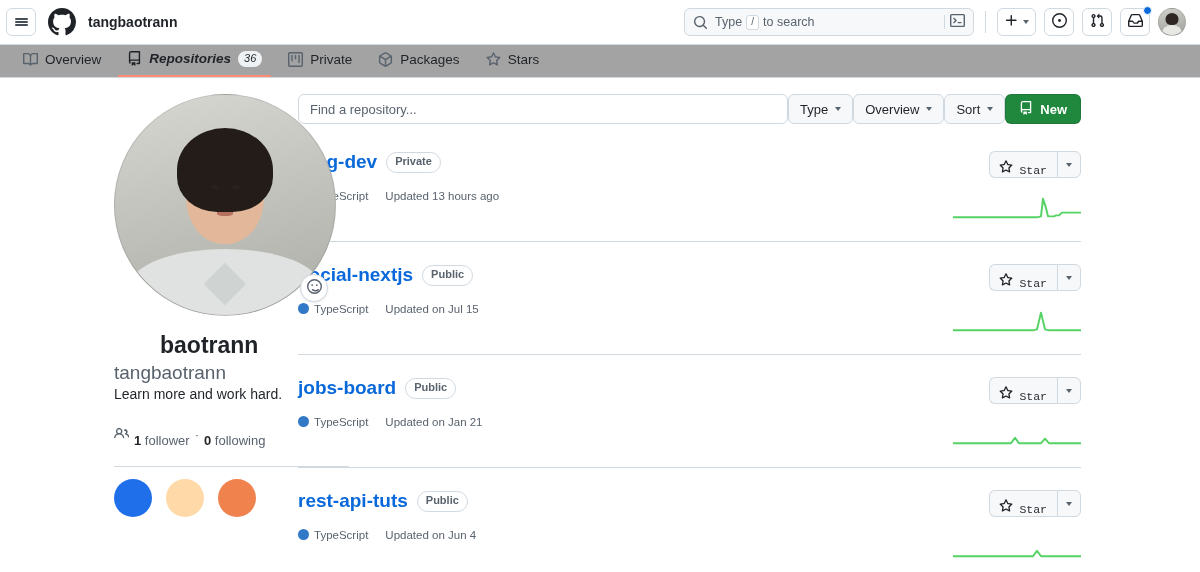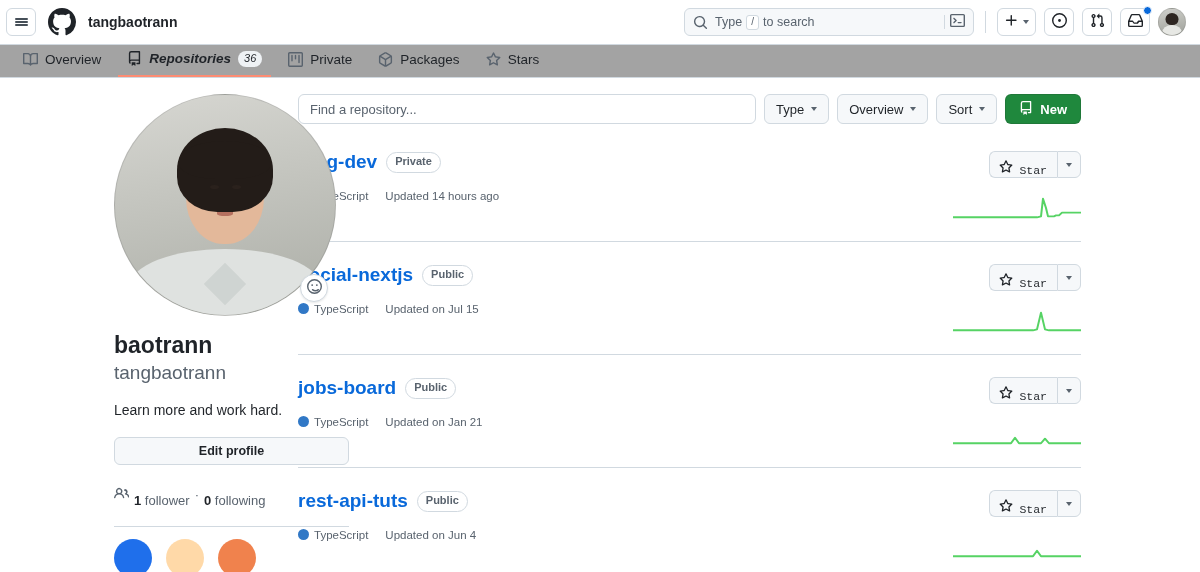--- a/index.html
+++ b/index.html
@@ -218,27 +218,27 @@
     border: 1px solid #d1d9e0;
     display: flex; align-items: center; justify-content: center;
     cursor: pointer;
     color: #59636e;
     box-shadow: 0 1px 2px rgba(31,35,40,0.1);
   }
 
   .profile-name {
     font-size: 23px; font-weight: 600; line-height: 1.2;
     color: #1f2328;
+    margin-left: 46px;
   }
   .profile-login {
     font-size: 19px; font-weight: 300; line-height: 1.3;
     color: #59636e; margin-top: 1px;
   }
   .profile-bio {
-    margin-top: 16px;
     font-size: 14px; color: #1f2328; line-height: 1.4;
   }
   .edit-profile-btn {
     display: block; width: 100%;
     margin-top: 16px;
     height: 28px;
     border: 1px solid #d1d9e0;
     border-radius: 6px;
     background: #f6f8fa;
     font-size: 12.5px; font-weight: 600;
@@ -264,21 +264,21 @@
     width: 38px; height: 38px; border-radius: 50%;
   }
 
   
   .main {
     flex: 1;
     padding: 16px 105px 0 4px;
     min-width: 0;
   }
   .filter-bar {
-    display: flex; align-items: center; gap: 8px;
+    display: flex; align-items: center; 
   }
   .repo-search {
     flex: 1;
     height: 30px;
     border: 1px solid #d1d9e0;
     border-radius: 6px;
     background: #fff;
     padding: 0 11px;
     font-size: 13px;
     color: #1f2328;
@@ -527,21 +527,20 @@
                 <path d="M8 0a8 8 0 110 16A8 8 0 018 0M1.5 8a6.5 6.5 0 1013 0 6.5 6.5 0 00-13 0m4.879 2.773c.76.66 1.681 1.027 2.621 1.027.94 0 1.861-.367 2.621-1.027a.75.75 0 11.984 1.134A5.46 5.46 0 019 13.3a5.46 5.46 0 01-3.605-1.393.75.75 0 11.984-1.134M6.5 6.5a1 1 0 11-2 0 1 1 0 012 0m5 0a1 1 0 11-2 0 1 1 0 012 0"></path>
               </svg>
           </span>
         </div>
       </div>
 
       <div class="profile-name">baotrann</div>
       <div class="profile-login">tangbaotrann</div>
       <div class="profile-bio">Learn more and work hard.</div>
 
-      <button class="edit-profile-btn">Edit profile</button>
 
       <div class="followers-row">
         <span>
           <svg width="15" height="15" viewBox="0 0 16 16" fill="#59636e" style="vertical-align:-2px">
               <path d="M2 5.5a3.5 3.5 0 115.898 2.549 5.5 5.5 0 013.034 4.084.75.75 0 11-1.482.235 4 4 0 00-7.9 0 .75.75 0 01-1.482-.236A5.5 5.5 0 013.102 8.05 3.49 3.49 0 012 5.5M11 4a.75.75 0 01.75-.75 2.75 2.75 0 011.898 4.74 4.75 4.75 0 012.768 3.525.75.75 0 11-1.482.234 3.25 3.25 0 00-2.67-2.69.75.75 0 01-.166-1.444 1.25 1.25 0 00-.348-2.365A.75.75 0 0111 4m-5.5-.5a2 2 0 100 4 2 2 0 000-4"></path>
             </svg>
         </span>
         <a><b>1</b> <span>follower</span></a>
         <span class="sep-dot">·</span>
         <a><b>0</b> <span>following</span></a>
@@ -587,21 +586,21 @@
           <div class="repo-left">
             <div class="repo-name-line">
               <a class="repo-name">blog-dev</a>
               <span class="visibility">Private</span>
             </div>
             <div class="repo-meta">
               <span class="lang">
                 <span class="lang-dot" style="background: rgb(49, 120, 198);"></span>
                 <span>TypeScript</span>
               </span>
-              <span>Updated 14 hours ago</span>
+              <span>Updated 13 hours ago</span>
             </div>
           </div>
           <div class="repo-right">
             <div class="star-group">
               <button class="star-btn">
                 <span><svg width="14" height="14" viewBox="0 0 16 16" fill="currentColor">
                     <path d="M8 .25a.75.75 0 01.673.418l1.882 3.815 4.21.612a.75.75 0 01.416 1.279l-3.046 2.97.719 4.192a.75.75 0 01-1.088.791L8 12.347l-3.766 1.98a.75.75 0 01-1.088-.79l.72-4.194L.818 6.374a.75.75 0 01.416-1.28l4.21-.611L7.327.668A.75.75 0 018 .25m0 2.445L6.615 5.5a.75.75 0 01-.564.41l-3.097.45 2.24 2.184a.75.75 0 01.216.664l-.528 3.084 2.769-1.456a.75.75 0 01.698 0l2.77 1.456-.53-3.084a.75.75 0 01.216-.664l2.24-2.183-3.096-.45a.75.75 0 01-.564-.41z"></path>
                   </svg></span>
                 <span>Star</span>
               </button>

